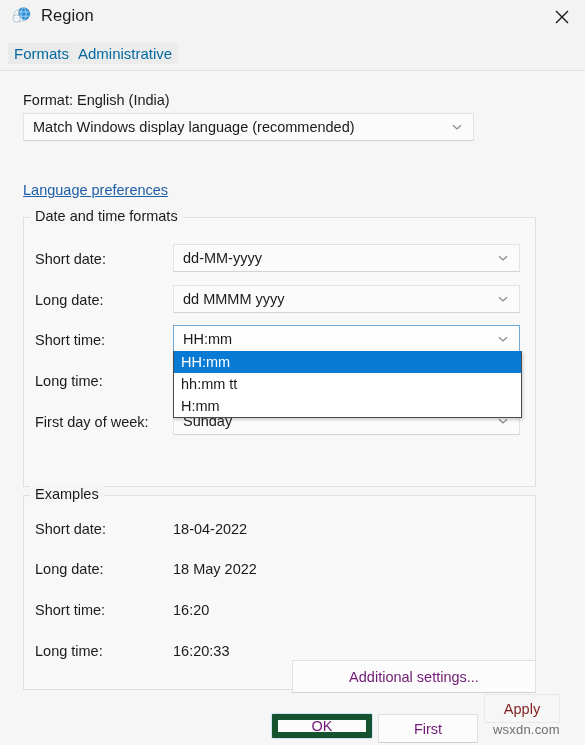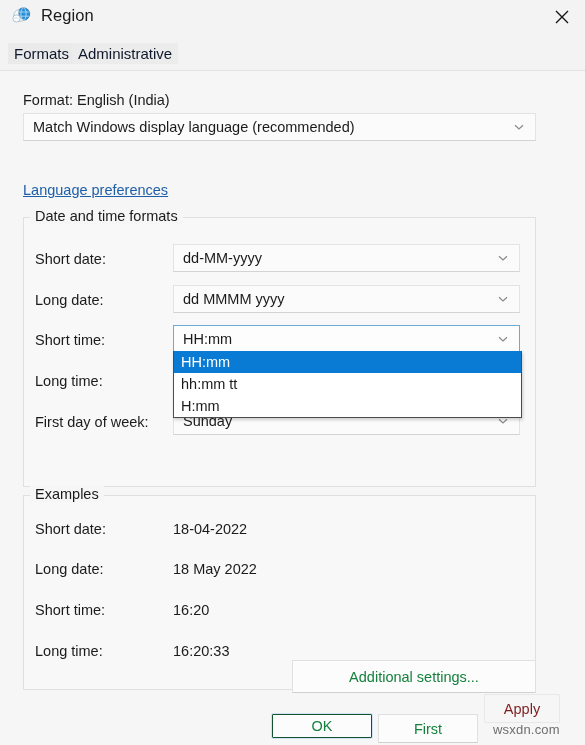--- a/index.html
+++ b/index.html
@@ -52,21 +52,21 @@
   .tabstrip {
     position: absolute;
     left: 0; top: 38px;
     width: 585px; height: 33px;
     background: #f3f3f3;
   }
   .tab {
     position: absolute;
     top: 5px;
     font-size: 15px;
-    color: #0f172a;
+    color: #0369a1;
     padding: 2px 6px;
     cursor: default;
     white-space: nowrap;
   }
   .tab-formats { left: 8px; background: #eaeaea; }
   .tab-admin   { left: 72px; background: #ececec; }
   .tab-underline {
     position: absolute;
     left: 0; top: 70px;
     width: 585px; height: 1px;
@@ -108,21 +108,21 @@
   }
   .combo .chev {
     position: absolute;
     right: 9px; top: 50%;
     transform: translateY(-50%);
     width: 14px; height: 14px;
   }
 
   .combo-format {
     left: 23px; top: 42px;
-    width: 513px; height: 28px;
+    width: 451px; height: 28px;
   }
 
   .link {
     position: absolute;
     left: 23px; top: 111px;
     font-size: 14.5px;
     color: #1f5fa8;
     text-decoration: underline;
     cursor: pointer;
   }
@@ -213,32 +213,32 @@
   }
 
   
   .btn {
     position: absolute;
     background: #fcfcfc;
     border: 1px solid #e0e0e0;
     border-bottom-color: #d0d0d0;
     box-sizing: border-box;
     font-size: 14.5px;
-    color: #15803d;
+    color: #701a75;
     display: flex;
     align-items: center;
     justify-content: center;
     cursor: default;
     font-family: "Liberation Sans", sans-serif;
     border-radius: 1px;
   }
   .btn-additional { left: 292px; top: 660px; width: 244px; height: 33px; }
   .btn-ok {
     left: 272px; top: 714px; width: 100px; height: 24px;
-    border: 1px solid #14532d;
+    border: 6px solid #14532d;
     box-shadow: 0 0 0 1px #cfe3f5;
   }
   .btn-cancel { left: 378px; top: 714px; width: 100px; height: 29px; }
   .btn-apply {
     left: 484px; top: 694px; width: 76px; height: 29px;
     color: #7f1d1d;
     background: #f6f6f6;
     border-color: #e8e8e8;
   }
 

